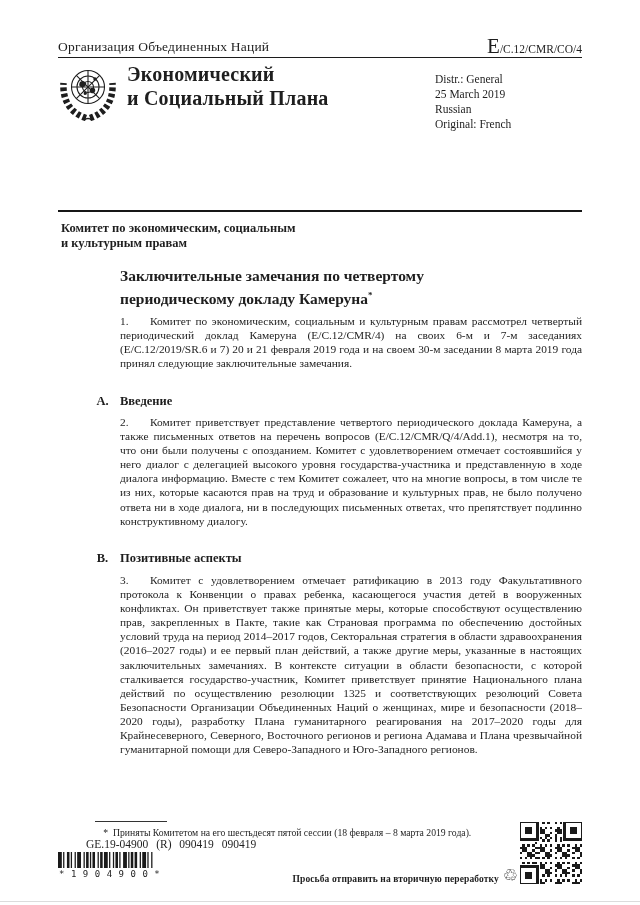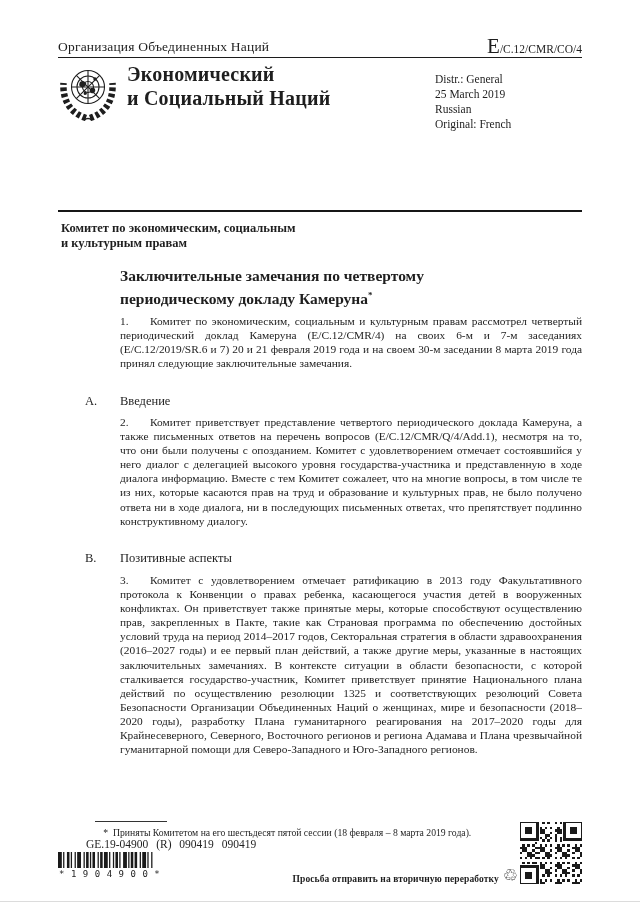--- a/index.html
+++ b/index.html
@@ -53,21 +53,21 @@
   .doc-title sup { font-size: 9px; font-weight: bold; }
   
   .para {
     position: absolute; left: 120px; width: 462px;
     font-size: 11.4px; line-height: 14.1px;
     text-align: justify;
   }
   .pnum { display: inline-block; width: 30px; }
   .sec-heading {
     position: absolute; left: 85px;
-    font-size: 12.5px; font-weight: normal;
+    font-size: 12.5px; font-weight: bold; text-align: center;
   }
   .sec-letter { display: inline-block; width: 35px; }
   
   .footnote-rule {
     position: absolute; left: 95px; top: 821px; width: 72px;
     border-top: 1px solid #333;
   }
   .footnote {
     position: absolute; left: 95px; top: 827px; width: 480px;
     font-size: 9.7px; white-space: nowrap;
@@ -126,21 +126,21 @@
         <path d="M34,56 C50,51 57.5,38 56.5,21"></path>
       </g>
       <g stroke="#1e1e1e" stroke-width="1.6" fill="none">
         <path d="M28,58 q4,-3 8,0"></path>
       </g>
     </svg>
   </div>
 
   <div class="council-title">
     <div>Экономический</div>
-    <div>и Социальный Наций</div>
+    <div>и Социальный Плана</div>
   </div>
 
   <div class="distr-block">
     <div>Distr.: General</div>
     <div>25 March 2019</div>
     <div>Russian</div>
     <div>Original: French</div>
   </div>
 
   <div class="hdr-line-thick"></div>

